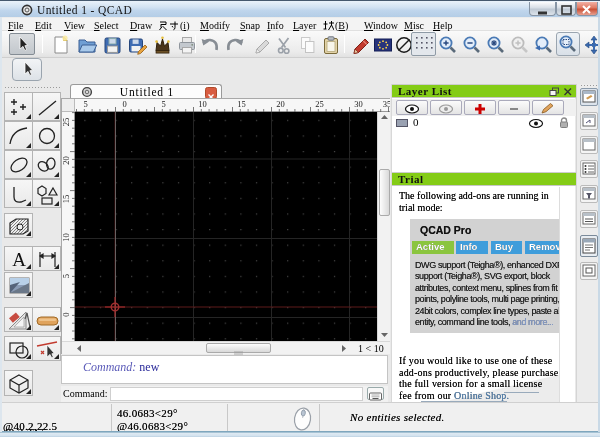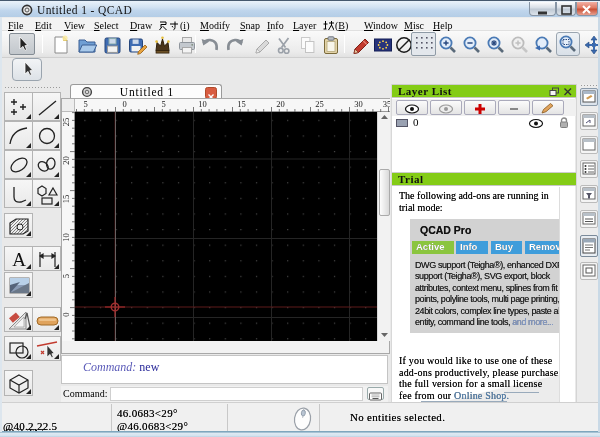--- a/index.html
+++ b/index.html
@@ -471,20 +471,34 @@
       <div class="abs" style="left:315px;top:13px;width:13px;height:229px;background:#f2f2f2;border-left:1px solid #d8d8d8;">
         <svg class="abs" style="left:2px;top:2px" width="9" height="7">
             <path d="M1,5 L4.5,1 L8,5 Z" fill="#666"></path>
           </svg>
         <div class="abs" style="left:1px;top:57px;width:11px;height:47px;background:linear-gradient(90deg,#fdfdfd,#d9d9d9);border:1px solid #aaa;border-radius:2px;"></div>
         <svg class="abs" style="left:2px;top:220px" width="9" height="7">
             <path d="M1,1 L4.5,5 L8,1 Z" fill="#666"></path>
           </svg>
       </div>
 
+      <div class="abs" style="left:0;top:242px;width:328px;height:13px;background:#f2f2f2;border-top:1px solid #d8d8d8;">
+        <svg class="abs" style="left:14px;top:2px" width="7" height="9">
+            <path d="M5,1 L1,4.5 L5,8 Z" fill="#666"></path>
+          </svg>
+        <div class="abs" style="left:144px;top:1px;width:65px;height:10px;background:linear-gradient(#fdfdfd,#d9d9d9);border:1px solid #aaa;border-radius:2px;">
+          <svg width="63" height="8">
+              <path d="M27,2 h9 M27,4 h9 M27,6 h9" stroke="#999" stroke-width="0.8"></path>
+            </svg>
+        </div>
+        <svg class="abs" style="left:278px;top:2px" width="7" height="9">
+            <path d="M2,1 L6,4.5 L2,8 Z" fill="#666"></path>
+          </svg>
+        <span class="abs" style="left:296px;top:0.5px;font-size:10px;">1 &lt; 10</span>
+      </div>
     </div>
 
     <div id="cmdhist" class="abs">
         <span class="abs" style="left:21px;top:4px;font-size:12px;"><i style="color:#5a5ab8">Command:</i> <span style="color:#2a2a9a">new</span></span>
       </div>
 
     <div id="cmdrow" class="abs">
       <span class="abs" style="left:2px;top:2px;font-size:10px;">Command:</span>
       <div class="abs" style="left:49px;top:1px;width:253px;height:14px;background:#fff;border:1px solid #cfcfcf;"></div>
       <div class="abs" style="left:306px;top:1px;width:17px;height:13px;border:1px solid #9aa;border-radius:2px;background:#f8f8f8;">
@@ -620,19 +634,19 @@
       <span class="abs" style="left:5px;top:16px;">@46.0683&lt;29°</span>
     </div>
     <div class="scell" style="left:228px;width:92px;">
       <svg class="abs" style="left:64px;top:2px" width="21" height="26" viewBox="0 0 21 26">
         <ellipse cx="10.5" cy="13" rx="8" ry="11" fill="#fdfdfd" stroke="#9aa0a8" stroke-width="1.2" transform="rotate(8 10.5 13)"></ellipse>
         <path d="M10.5,2.5 V12" stroke="#c0c4ca" stroke-width="1" transform="rotate(8 10.5 13)"></path>
         <ellipse cx="10.5" cy="7" rx="2" ry="3" fill="#b8c4d2" stroke="#8a96a4" stroke-width="0.8" transform="rotate(8 10.5 13)"></ellipse>
       </svg>
     </div>
     <div class="scell" style="left:320px;width:280px;border-right:none;">
-      <span class="abs" style="left:30px;top:7px;">No entities selected.</span>
+      <span class="abs" style="left:30px;top:7px;font-style:italic;">No entities selected.</span>
     </div>
   </div>
   <div id="sbottom" class="abs"></div>
   <div id="ledge" class="abs"></div>
   <div id="redge" class="abs"></div>
 </div>
 
 </body></html>

